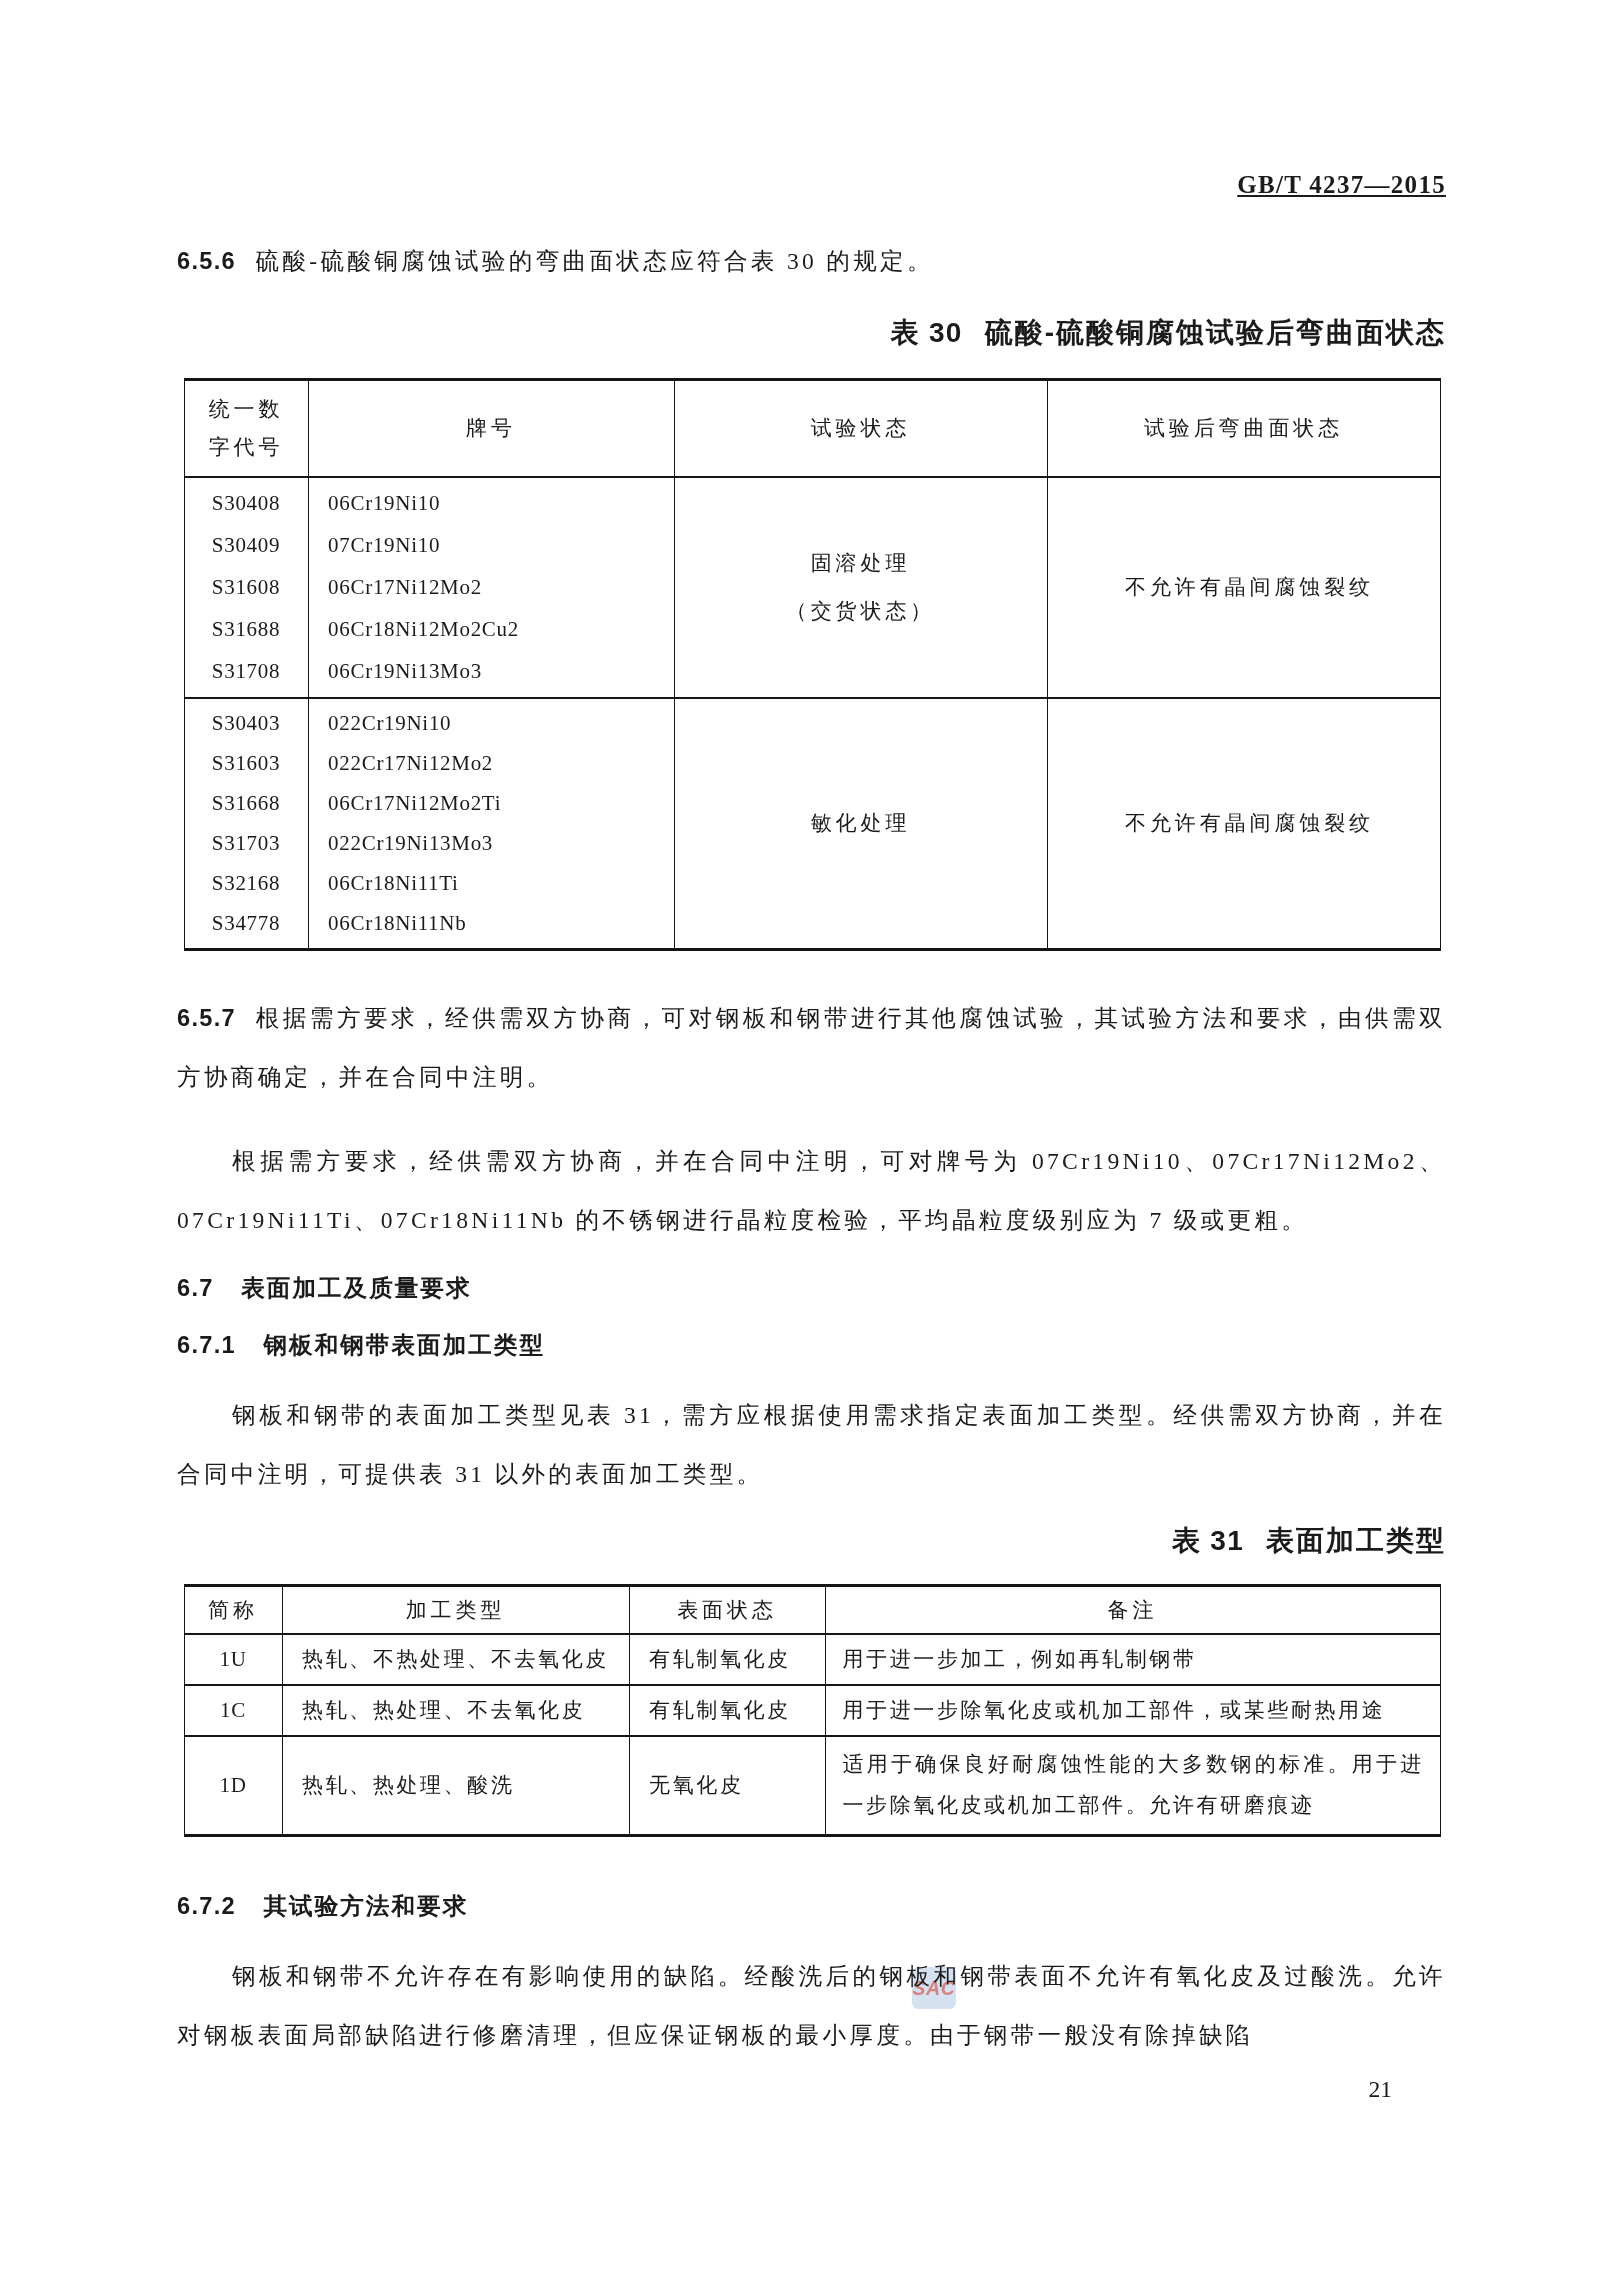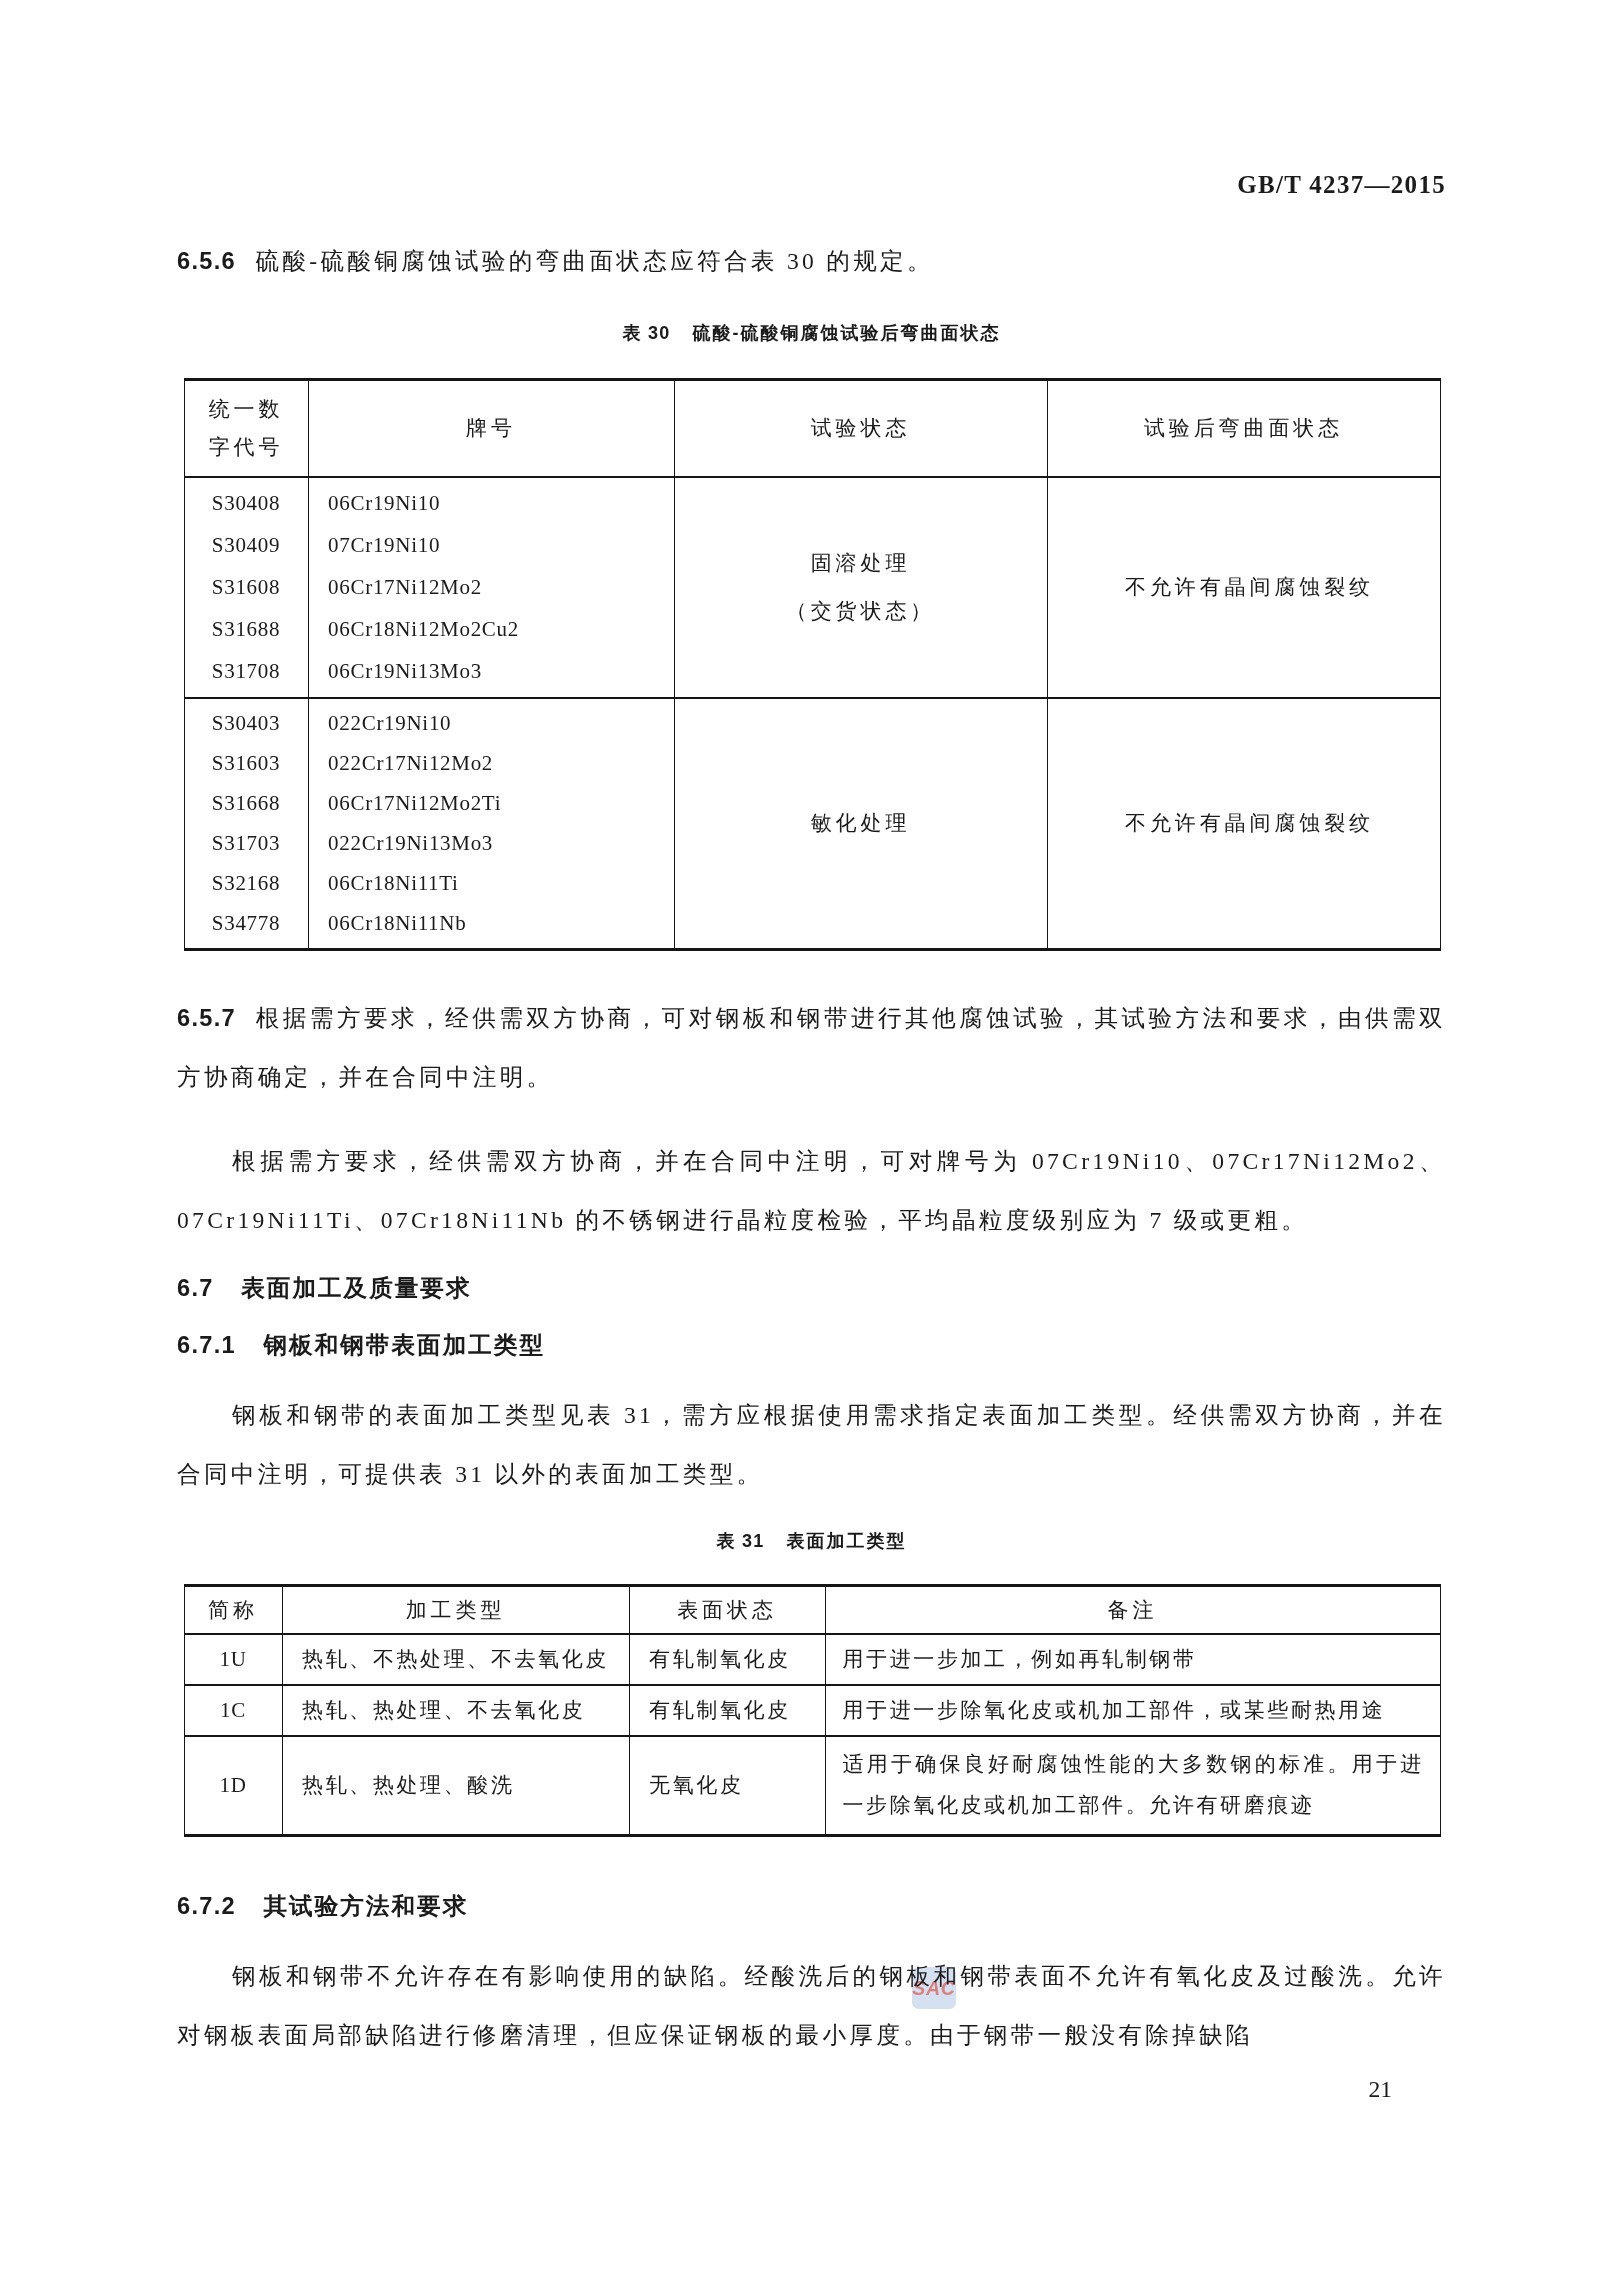--- a/index.html
+++ b/index.html
@@ -15,20 +15,21 @@
   }
   
   .doc-header{
     margin-top:171px;
     text-align:right;
     font-family:"Liberation Serif","DejaVu Serif",serif;
     font-weight:bold;
     font-size:25px;
     letter-spacing:1.3px;
     line-height:27.5px;
+    text-decoration:underline;
   }
   
   .clause{
     margin:0;
     font-size:23.6px;
     line-height:59px;
     letter-spacing:3.3px;
     text-align:justify;
   }
   .clause .num{
@@ -60,24 +61,24 @@
     letter-spacing:3.3px;
     text-align:justify;
     text-indent:55px;
   }
   .p66{margin-top:25px;}
   .p671{margin-top:25px;}
   .p672{margin-top:25px;position:relative;z-index:2;}
   
   .tbl-title{
     margin-top:41px;
-    text-align:center;
+    text-align:right;
     font-family:"Liberation Sans","DejaVu Sans",sans-serif;
     font-weight:bold;
-    font-size:18px;
+    font-size:28px;
     line-height:30px;
     letter-spacing:2px;
   }
   .tbl-title .t-label{margin-right:22px;letter-spacing:1.3px;}
   .t31-title{margin-top:22px;}
   
   table{
     border-collapse:collapse;
     table-layout:fixed;
     width:1256px;

